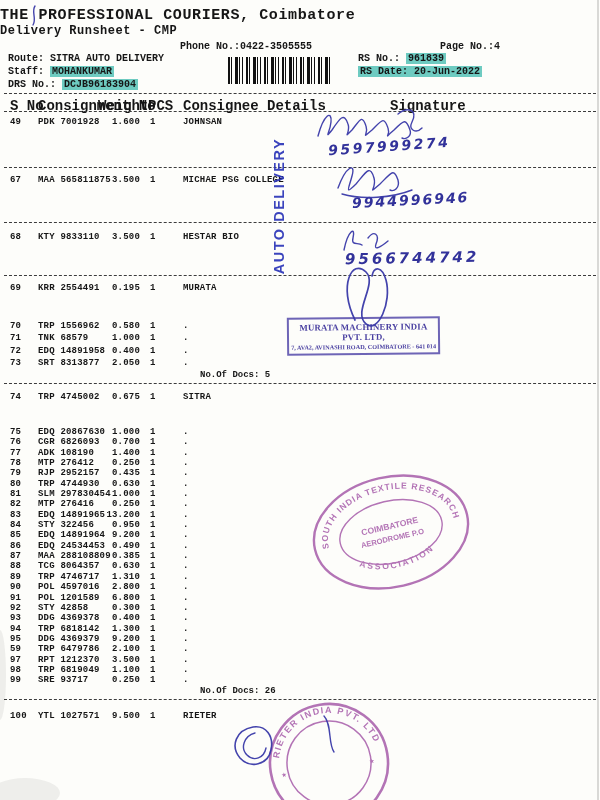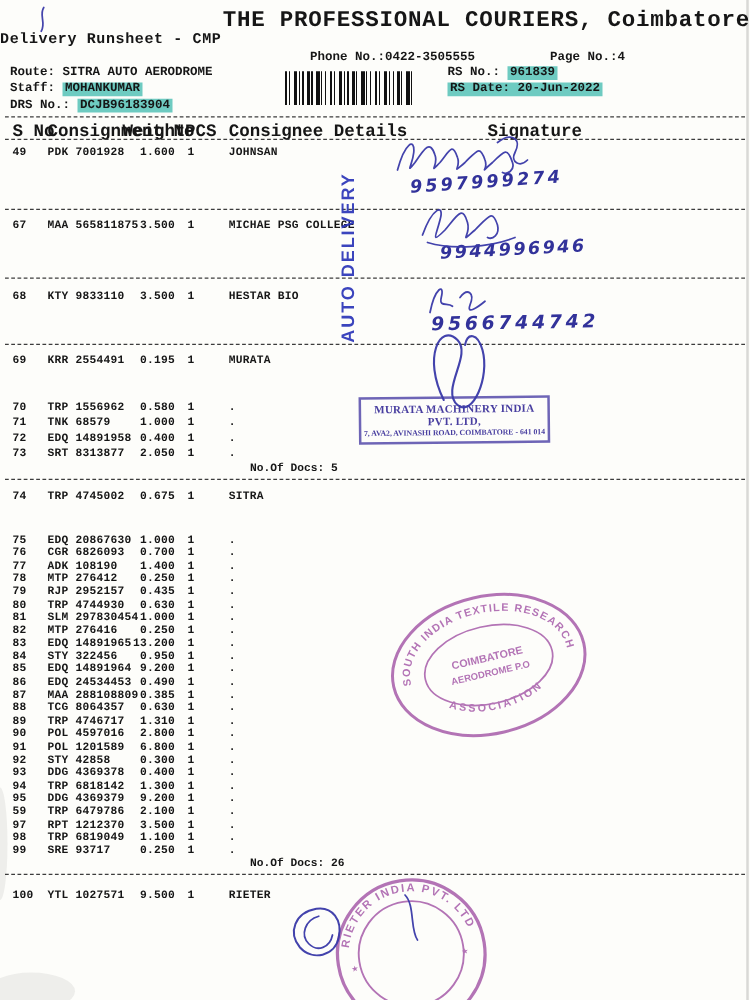--- a/index.html
+++ b/index.html
@@ -3,23 +3,23 @@
 <meta charset="utf-8">
 <style>
   *{margin:0;padding:0;box-sizing:border-box}
   html,body{background:#9a9a9a}
   body{display:flex;justify-content:center}
   #page{position:relative;width:600px;height:800px;background:#fdfdfa;overflow:hidden;
         font-family:"Liberation Mono","DejaVu Sans Mono",monospace;color:#161616}
   .abs{position:absolute}
 
   
-  .doc-title{top:7px;left:0;right:0;text-align:right;font-size:18px;font-weight:bold;letter-spacing:.6px}
+  .doc-title{top:7px;left:0;right:0;text-align:left;font-size:15px;font-weight:bold;letter-spacing:.6px}
   .doc-subtitle{top:24px;left:0;right:0;text-align:left;font-size:12px;font-weight:bold;letter-spacing:.5px}
-  .phone-line{top:41px;left:180px;width:200px;text-align:right;font-size:9.5px;font-weight:bold}
+  .phone-line{top:41px;left:180px;width:200px;text-align:left;font-size:9.5px;font-weight:bold}
   .page-no{top:41px;right:100px;font-size:10px;font-weight:bold}
   .hline{font-size:10px;font-weight:bold;white-space:nowrap}
   .hl{background:#6ecbc1;padding:0 2px}
   .barcode{top:57px;left:228px;width:104px;height:27px;
     background:repeating-linear-gradient(90deg,#111 0 2px,transparent 2px 3px,#111 3px 4px,
       transparent 4px 7px,#111 7px 10px,transparent 10px 11px,#111 11px 12px,transparent 12px 14px,
       #111 14px 15px,transparent 15px 18px)}
 
   
   .dash{position:absolute;left:4px;right:4px;border-top:1.6px dashed #3c3c3c}
@@ -56,21 +56,21 @@
 </head>
 <body>
 
 <div id="page">
 
   <div class="abs doc-title">THE PROFESSIONAL COURIERS, Coimbatore</div>
   <div class="abs doc-subtitle">Delivery Runsheet - CMP</div>
   <div class="abs phone-line hline">Phone No.:0422-3505555</div>
   <div class="abs page-no hline">Page No.:4</div>
 
-  <div class="abs hline" style="top:53px;left:8px">Route: SITRA AUTO AERODROME</div>
+  <div class="abs hline" style="top:53px;left:8px">Route: SITRA AUTO DELIVERY</div>
   <div class="abs hline" style="top:53px;left:358px">
     <span>RS No.: </span><span class="hl">961839</span>
   </div>
   <div class="abs hline" style="top:66px;left:8px">
     <span>Staff: </span><span class="hl">MOHANKUMAR</span>
   </div>
   <div class="abs hline" style="top:66px;left:358px">
     <span class="hl">RS Date: 20-Jun-2022</span>
   </div>
   <div class="abs hline" style="top:79px;left:8px">

